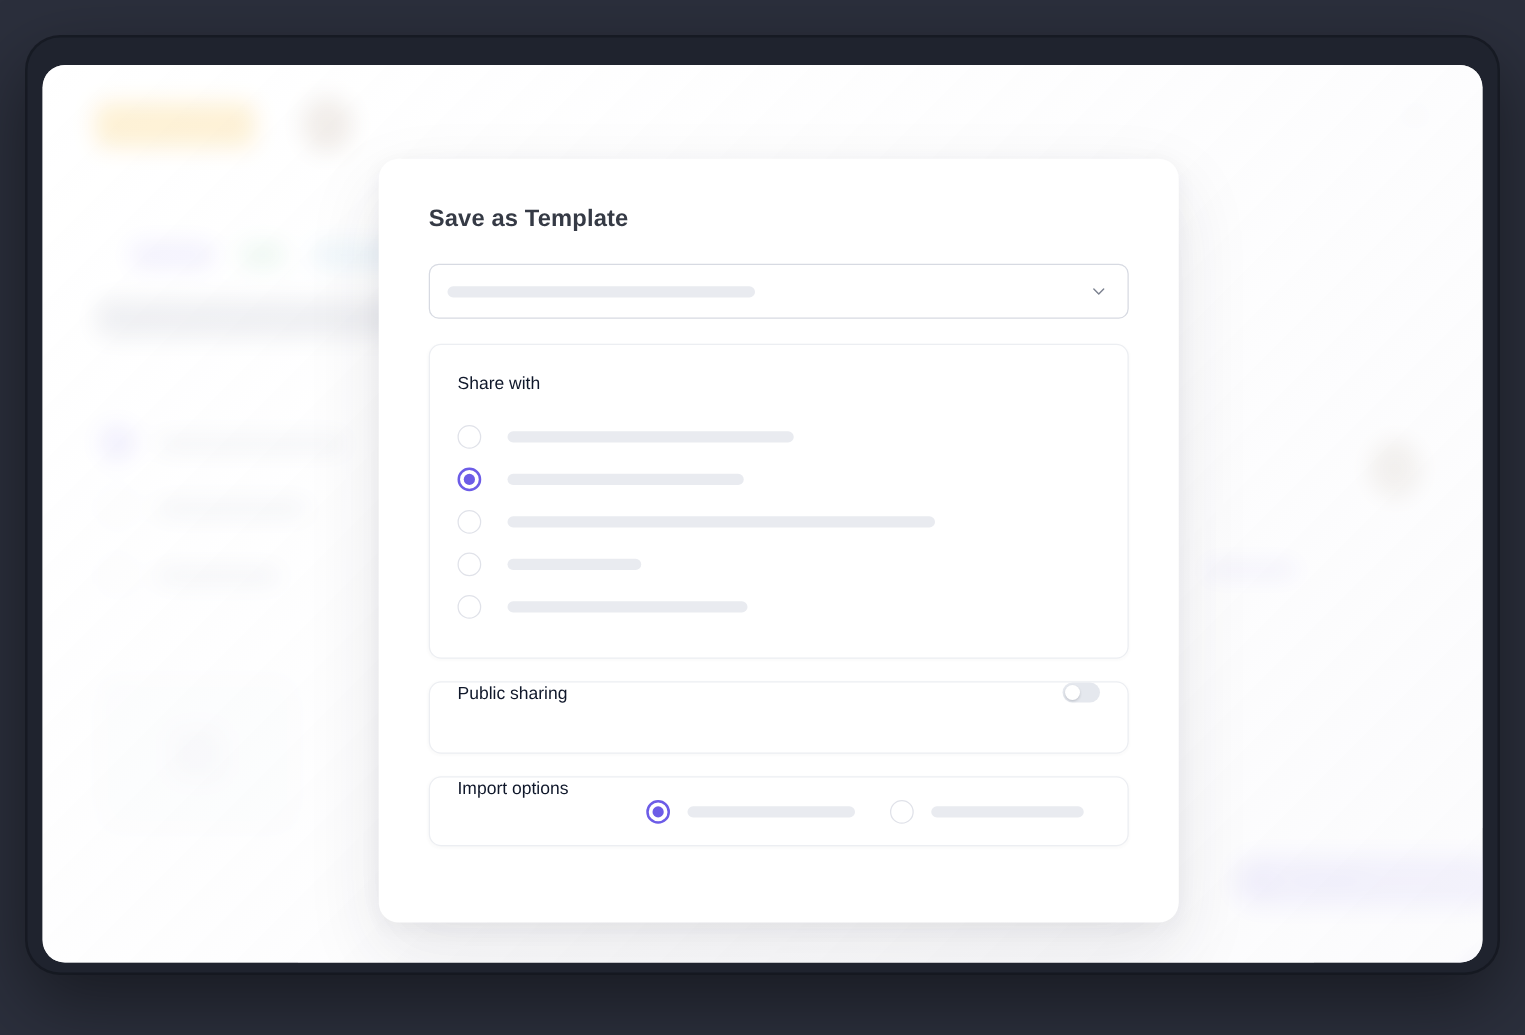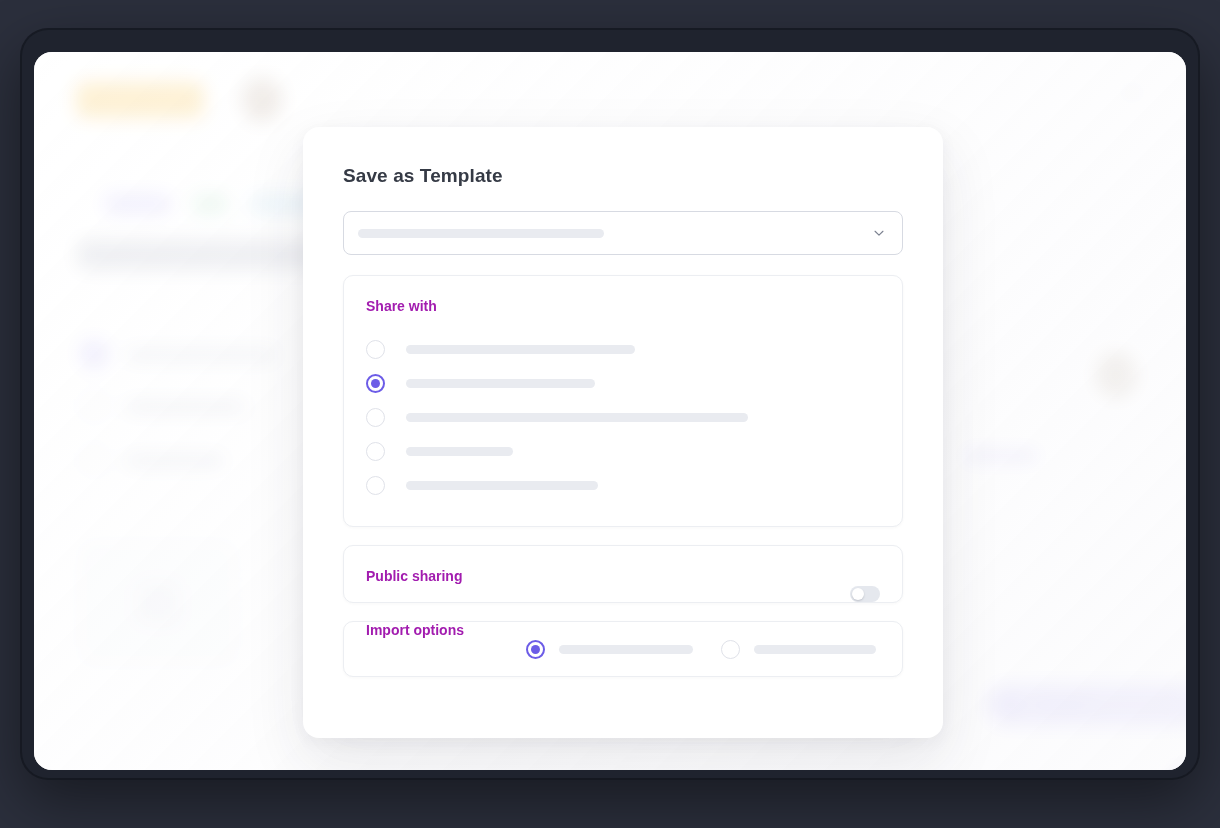--- a/index.html
+++ b/index.html
@@ -245,22 +245,22 @@
     box-shadow: 0 1px 3px rgba(45,50,65,0.035);
   }
 
   .card-share {
     padding: 22px 22px 24px 22px;
     margin-bottom: 18px;
   }
 
   .card-label {
     font-size: 14px;
-    font-weight: bold;
-    color: #a21caf;
+    font-weight: normal;
+    color: #0f172a;
     margin-bottom: 18px;
   }
 
   .radio-row {
     display: flex;
     align-items: center;
     height: 34px;
   }
 
   .radio {
@@ -290,21 +290,21 @@
     height: 9px;
     border-radius: 5px;
     background: #e9ebf0;
     margin-left: 21px;
   }
 
   
   .card-toggle {
     height: 58px;
     display: flex;
-    align-items: flex-end;
+    align-items: flex-start;
     justify-content: space-between;
     padding: 0 22px;
     margin-bottom: 18px;
   }
 
   .toggle {
     width: 30px;
     height: 16px;
     border-radius: 8px;
     background: #e5e8ee;

